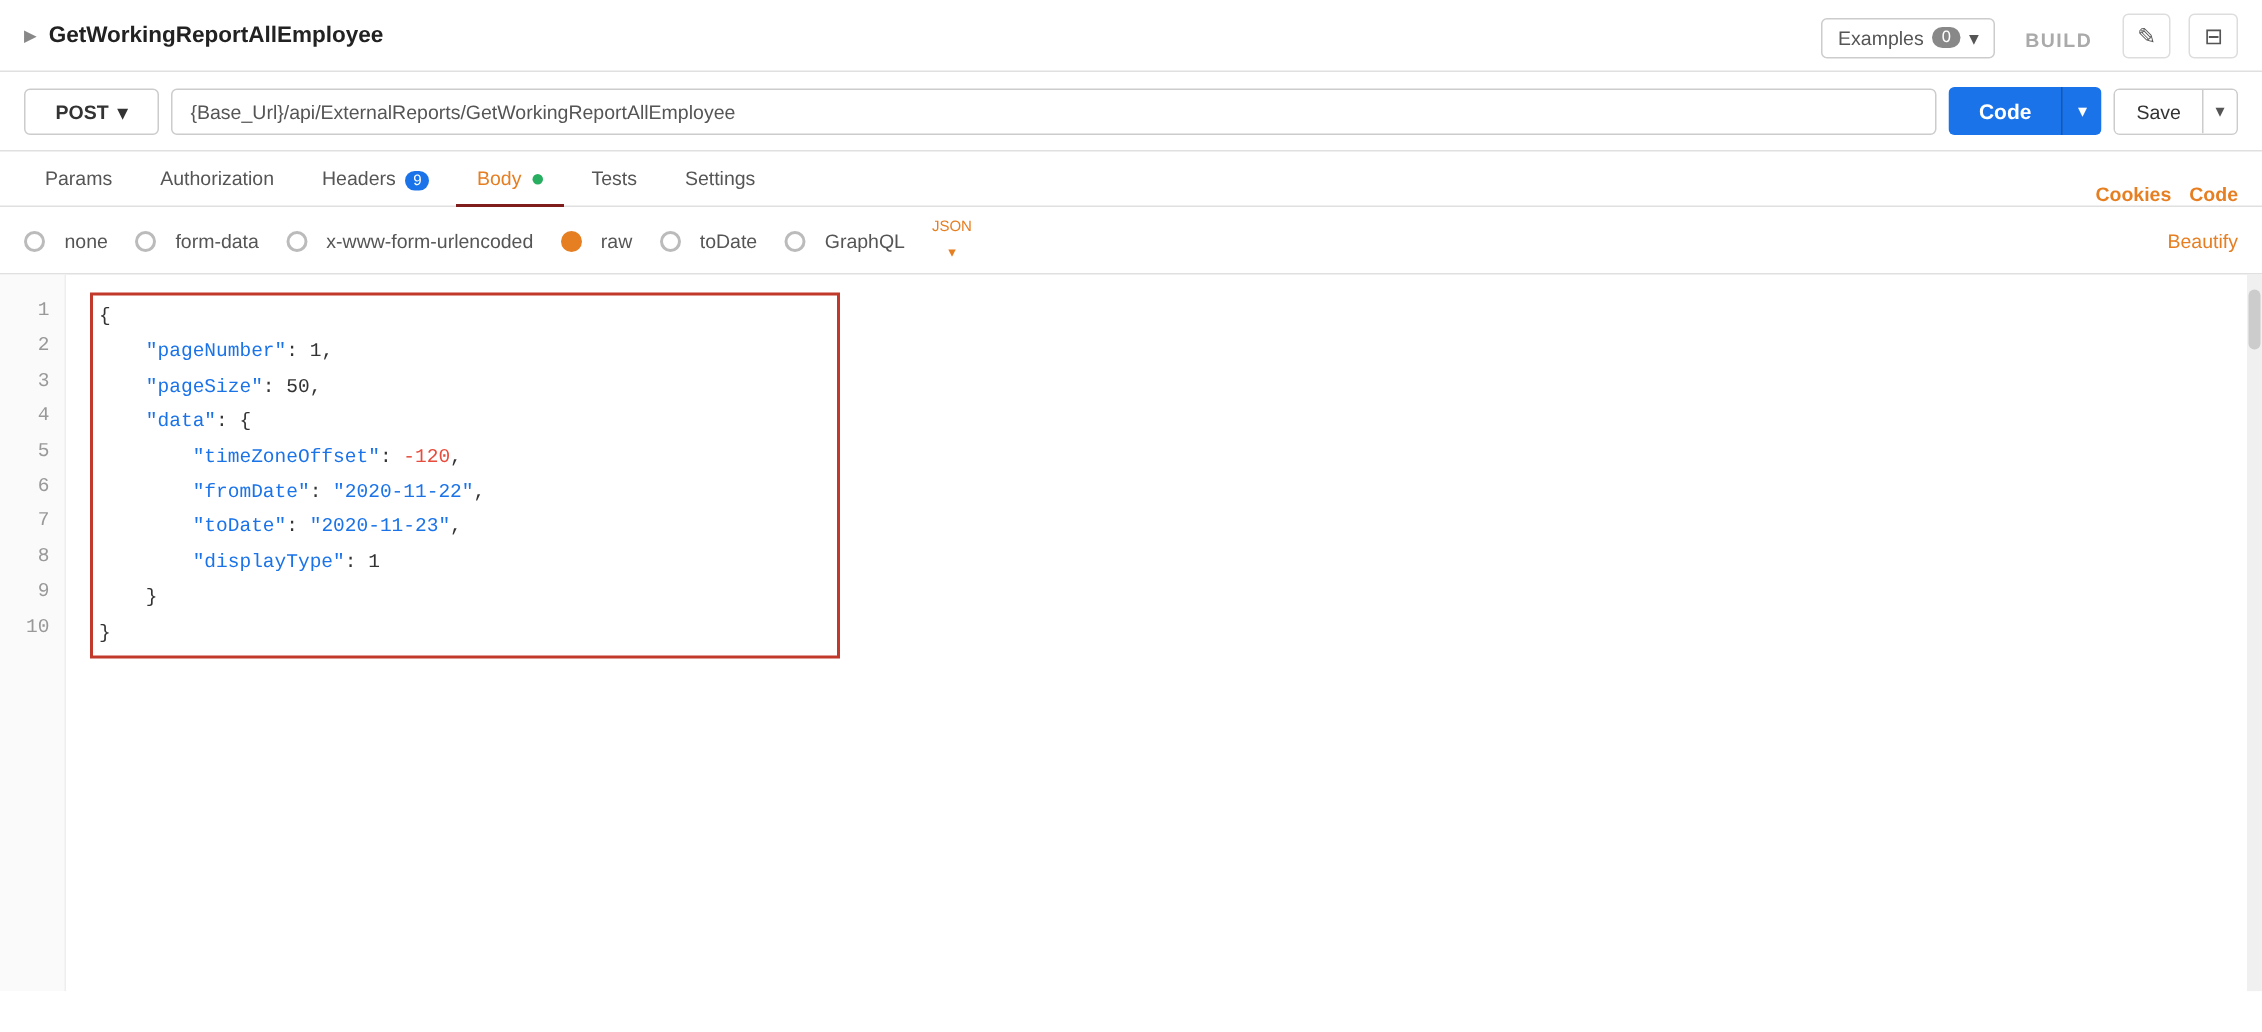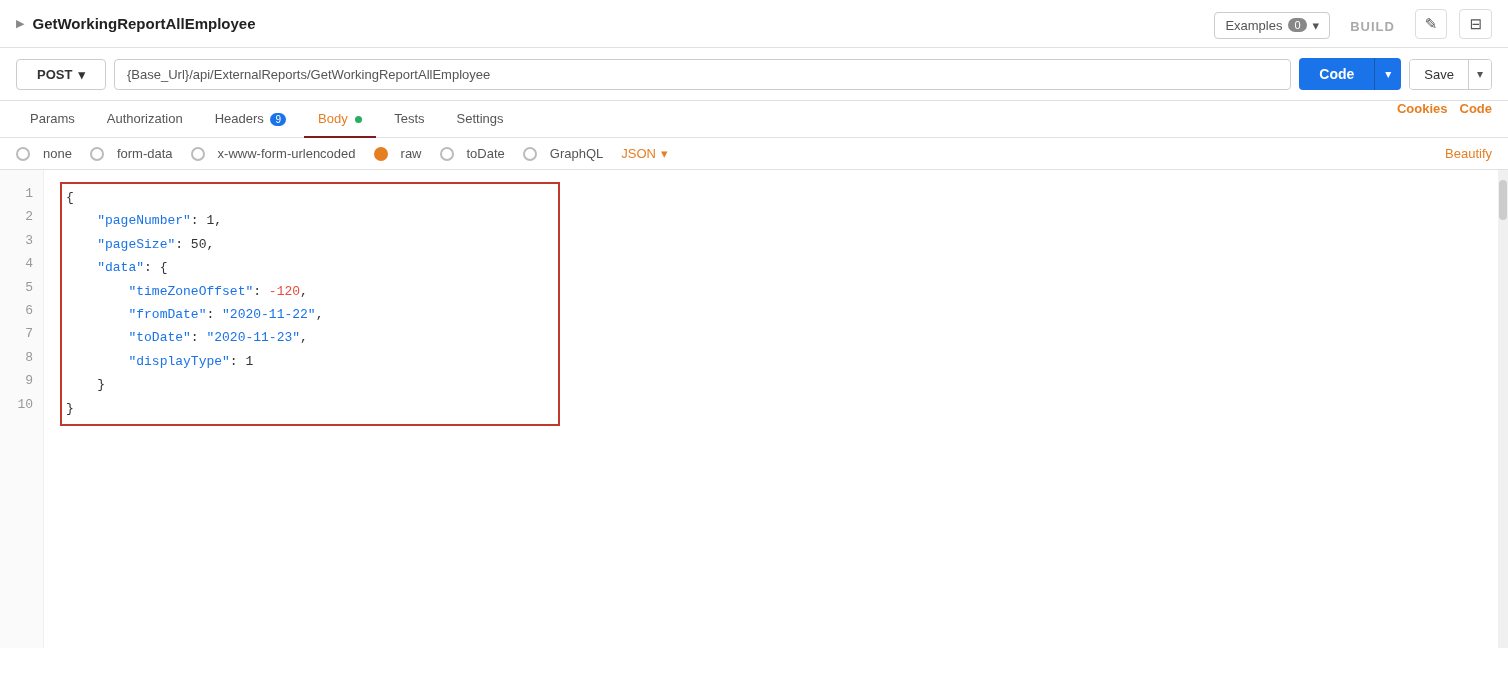--- a/index.html
+++ b/index.html
@@ -65,21 +65,21 @@
       background: #fff; color: #333; border: none;
       padding: 7px 14px; font-size: 13px; font-weight: 500; cursor: pointer;
     }
     .save-dropdown {
       background: #fff; color: #555; border: none; border-left: 1px solid #ccc;
       padding: 7px 8px; cursor: pointer; font-size: 12px;
     }
 
     
     .tabs {
-      display: flex; align-items: flex-start; padding: 0 16px;
+      display: flex; align-items: flex-end; padding: 0 16px;
       border-bottom: 1px solid #e0e0e0; gap: 4px;
     }
     .tab {
       padding: 10px 14px; cursor: pointer; font-size: 13px; color: #555;
       border-bottom: 2px solid transparent; margin-bottom: -1px;
       white-space: nowrap;
     }
     .tab.active {
       color: #e67e22; border-bottom: 2px solid #7f1d1d; font-weight: 500;
     }
@@ -104,21 +104,21 @@
       border-bottom: 1px solid #e0e0e0;
     }
     .radio-option { display: flex; align-items: flex-end; gap: 13px; cursor: pointer; font-size: 13px; color: #555; }
     .radio-circle {
       width: 14px; height: 14px; border-radius: 50%; border: 2px solid #bbb;
       display: inline-block; flex-shrink: 0;
     }
     .radio-circle.active-orange { border-color: #e67e22; background: #e67e22; }
     .format-select {
       display: flex; align-items: center; gap: 5px;
-      border: none; background: none; font-size: 13px; color: #e67e22; cursor: pointer;
+      border: none; background: none; font-size: 10px; color: #e67e22; cursor: pointer; flex-direction: column;
     }
     .body-options-right { margin-left: auto; }
     .beautify-btn {
       background: none; border: none; color: #e67e22; cursor: pointer; font-size: 13px; text-align: right;
     }
 
     
     .editor-area {
       display: flex; height: calc(100vh - 210px); overflow: hidden;
     }

